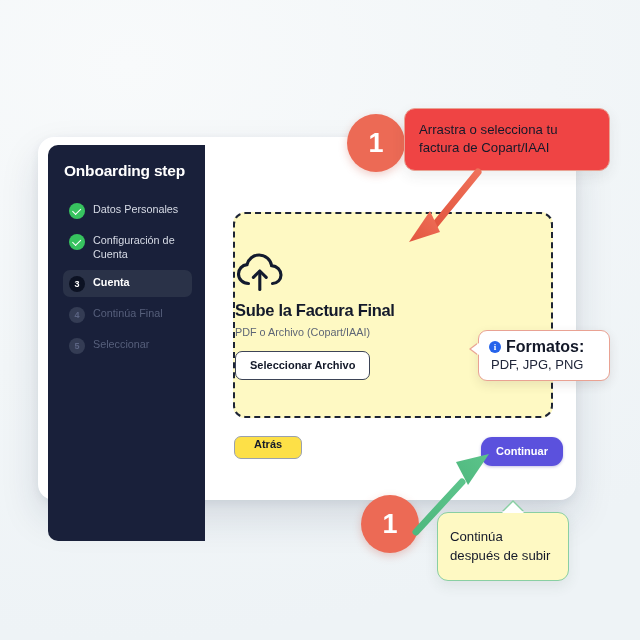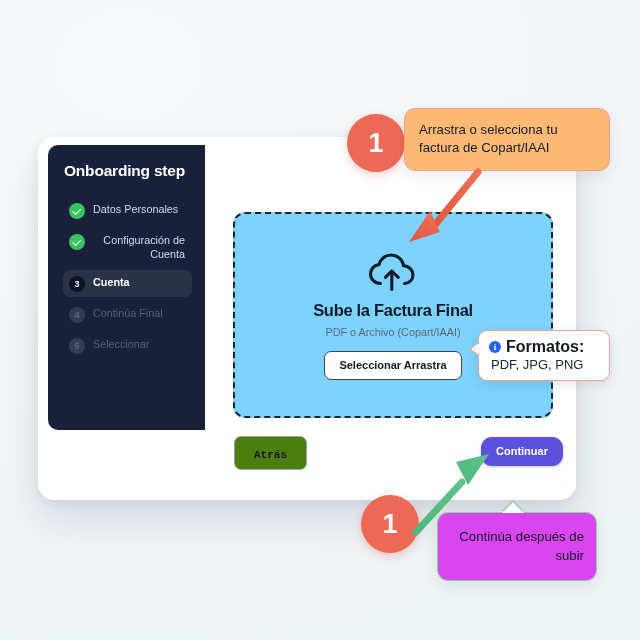--- a/index.html
+++ b/index.html
@@ -36,21 +36,21 @@
       0 18px 38px rgba(27, 42, 68, 0.13),
       0 3px 10px rgba(27, 42, 68, 0.07);
   }
 
   
   #sidebar {
     position: absolute;
     left: 48px;
     top: 145px;
     width: 157px;
-    height: 285px;
+    height: 396px;
     background: #19203a;
     border-top-left-radius: 10px;
     border-bottom-left-radius: 10px;
     box-sizing: border-box;
     padding: 17px 13px 0 15px;
     overflow: hidden;
   }
   #sidebar-title {
     color: #ffffff;
     font-size: 15.5px;
@@ -91,21 +91,20 @@
     width: 7px;
     height: 4px;
     border-left: 1.7px solid #ffffff;
     border-bottom: 1.7px solid #ffffff;
     transform: rotate(-45deg) translate(0.5px, -1px);
   }
   .step-label {
     font-size: 10.8px;
     line-height: 14px;
     color: #d7dbe6;
-    text-align: right;
   }
   .step.active .step-label { color: #ffffff; font-weight: bold; }
   .step.pending .step-label { color: #565f7b; }
 
   
   #main {
     position: absolute;
     left: 205px;
     top: 145px;
     width: 363px;
@@ -117,25 +116,25 @@
 
   
   #dropzone {
     position: absolute;
     left: 233px;
     top: 212px;
     width: 320px;
     height: 206px;
     border: 2px dashed #1d2435;
     border-radius: 12px;
-    background: #7dd3fc;
+    background: #fef9c3;
     box-sizing: border-box;
     display: flex;
     flex-direction: column;
-    align-items: center;
+    align-items: flex-start;
   }
   #cloud-icon {
     margin-top: 38px;
     width: 52px;
     height: 40px;
   }
   #dropzone-title {
     margin-top: 9px;
     font-size: 16.5px;
     font-weight: bold;
@@ -158,28 +157,28 @@
     color: #121828;
     font-family: "Liberation Sans", sans-serif;
     cursor: pointer;
   }
 
   
   #back-button {
     position: absolute;
     left: 234px;
     top: 436px;
-    background: #4d7c0f;
+    background: #fde047;
     border: 1.3px solid #9aa1ae;
     border-radius: 7px;
-    padding: 12px 19px 8px;
+    padding: 1px 19px 8px;
     font-size: 11px;
     font-weight: bold;
     color: #141a2b;
-    font-family: Liberation Mono, monospace;
+    font-family: Liberation Sans, sans-serif;
     cursor: pointer;
   }
   #continue-button {
     position: absolute;
     left: 481px;
     top: 437px;
     background: #5b51dd;
     border: none;
     border-radius: 11px;
     padding: 8px 15px 9px;
@@ -215,21 +214,21 @@
   }
   #badge-one-top { left: 347px; top: 114px; }
   #badge-one-bottom { left: 361px; top: 495px; }
 
   
   #callout-upload {
     position: absolute;
     left: 404px;
     top: 108px;
     width: 206px;
-    background: #fdba74;
+    background: #ef4444;
     border: 1.6px solid #e9a293;
     border-radius: 11px;
     box-sizing: border-box;
     padding: 12px 14px 13px;
     font-size: 13.2px;
     line-height: 18px;
     color: #14192a;
     box-shadow: 0 5px 14px rgba(60, 50, 50, 0.09);
   }
 
@@ -287,27 +286,27 @@
     border-bottom: 6px solid transparent;
     border-right: 8px solid #ffffff;
     filter: drop-shadow(-1.4px 0 0 #e9a293);
   }
 
   
   #callout-continue {
     position: absolute;
     left: 437px;
     top: 512px;
-    width: 160px;
-    background: #d946ef;
+    width: 132px;
+    background: #fef9c3;
     border: 1.6px solid #89cfa3;
     border-radius: 11px;
     box-sizing: border-box;
     padding: 14px 12px 15px;
-    text-align: right;
+    text-align: left;
     font-size: 13.2px;
     line-height: 19px;
     color: #14192a;
     box-shadow: 0 5px 14px rgba(50, 80, 60, 0.09);
   }
   #continue-tail {
     position: absolute;
     left: 64px;
     top: -11px;
     width: 0; height: 0;
@@ -365,21 +364,21 @@
 <div id="main"></div>
 
 <div id="dropzone">
   <svg id="cloud-icon" viewBox="0 0 52 40">
     <path d="M13.5 31.5 C7.7 31.5 3.5 27.3 3.5 22 C3.5 17.1 7.2 13.1 12 12.6 C13.3 7.1 18.2 3 24.2 3 C30.5 3 35.7 7.6 36.6 13.6 C42 13.9 46 18.2 46 23 C46 27.7 42.2 31.5 37.5 31.5" fill="none" stroke="#131b2e" stroke-width="3.1" stroke-linecap="round"></path>
     <path d="M24.8 37.5 L24.8 19.5" fill="none" stroke="#131b2e" stroke-width="3.1" stroke-linecap="round"></path>
     <path d="M18.4 25.4 L24.8 19 L31.2 25.4" fill="none" stroke="#131b2e" stroke-width="3.1" stroke-linecap="round" stroke-linejoin="round"></path>
   </svg>
   <div id="dropzone-title">Sube la Factura Final</div>
   <div id="dropzone-sub">PDF o Archivo (Copart/IAAI)</div>
-  <button id="select-file-button">Seleccionar Arrastra</button>
+  <button id="select-file-button">Seleccionar Archivo</button>
 </div>
 
 <button id="back-button">Atrás</button>
 <button id="continue-button">Continuar</button>
 
 <div id="annotations">
 
   <div id="badge-one-top" class="badge-num">1</div>
 
   <div id="callout-upload">Arrastra o selecciona tu factura de Copart/IAAI</div>

